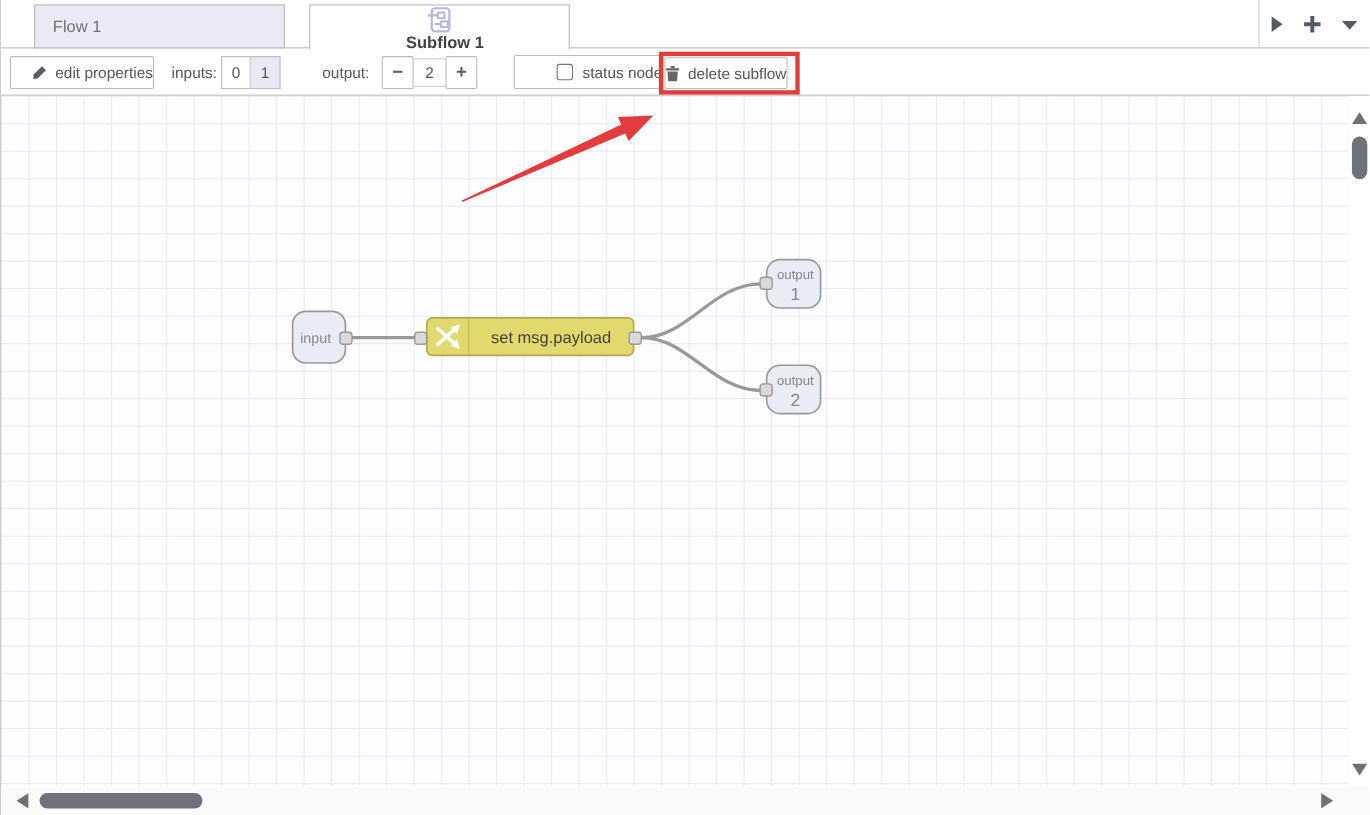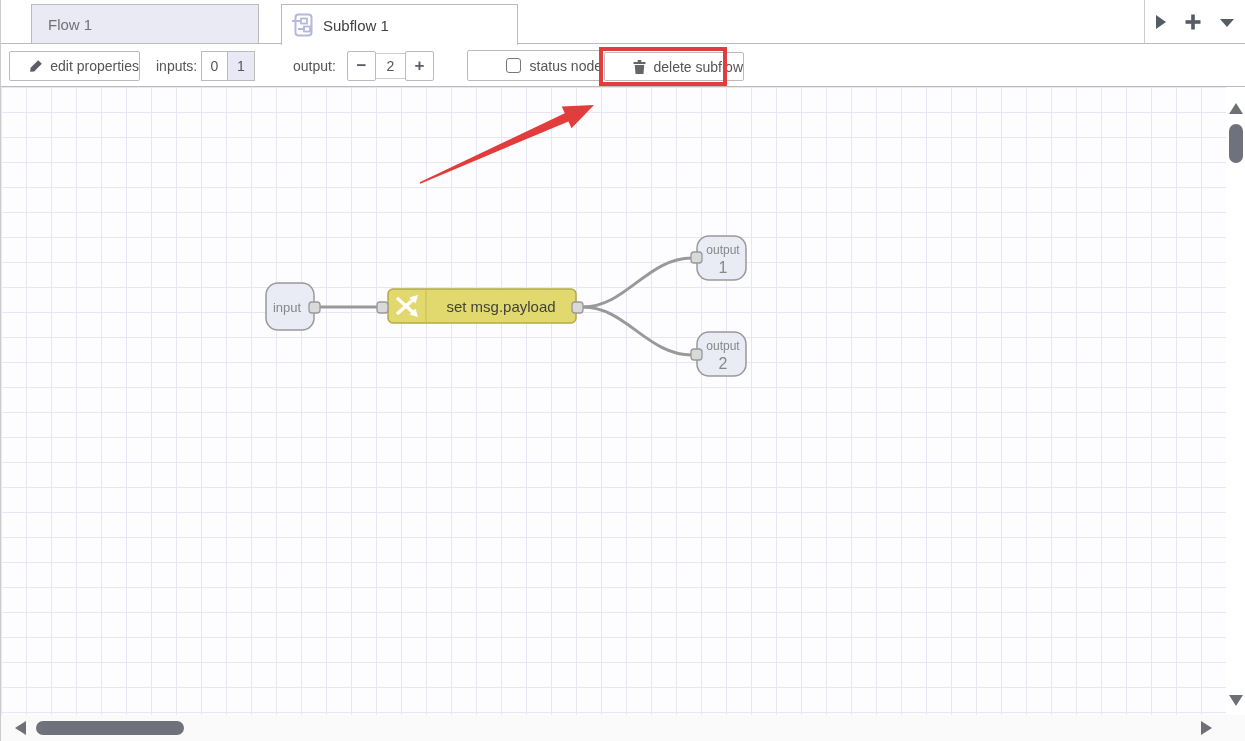--- a/index.html
+++ b/index.html
@@ -7,21 +7,21 @@
     font-family:"Liberation Sans", sans-serif; }
   #app { position:relative; width:1245px; height:741px; background:#fff; border-left:1px solid #ccc; }
 
   
   #tabbar { position:absolute; left:0; top:0; width:1245px; height:44px;
     background:#fff; border-bottom:1px solid #bbb; z-index:5; }
   .tab { position:absolute; top:4px; font-size:15px; display:flex; align-items:center;text-align:right; }
   .tab-inactive { height:40px; background:#e9eaf4; border:1px solid #bbb;
     color:#71717a; padding-left:16px; }
   .tab-active { height:41px; background:#fff; border:1px solid #bbb; border-bottom:none;
-    color:#3f3f45; font-weight:normal; padding-left:10px; z-index:6; }
+    color:#3f3f45; font-weight:bold; padding-left:10px; z-index:6;flex-direction:column; }
   .tab-active .tab-icon { margin-right:9px; display:inline-flex; }
   #tab-actions-sep { position:absolute; left:1143px; top:0; width:1px; height:43px; background:#ccc; }
   .tab-action { position:absolute; top:8px; width:28px; height:28px; display:flex;
     align-items:center; justify-content:center; cursor:pointer; }
 
   
   #toolbar { position:absolute; left:0; top:44px; width:1245px; height:43px;
     background:#fff; border-bottom:1px solid #bbb; z-index:4; font-size:14px; color:#555; }
   .tb-btn { position:absolute; background:#fff; border:1px solid #bbb; border-radius:2px;
     display:flex; align-items:center; justify-content:flex-end; color:#555; cursor:pointer; }
@@ -135,21 +135,21 @@
         <span>+</span>
       </div>
     </div>
 
     <div class="tb-btn" style="left:466px; top:6px; width:136px; height:31px;">
       <span id="checkbox"></span>
       <span>status node</span>
     </div>
 
     <div id="red-box"></div>
-    <div class="tb-btn" style="left:603px; top:8px; width:140px; height:29px;">
+    <div class="tb-btn" style="left:603px; top:8px; width:112px; height:29px;">
       <span style="margin-right:7px; display:inline-flex;">
         <svg width="13" height="14" viewBox="0 0 13 14">
           <rect x="4.7" y="0" width="3.6" height="2" fill="#666"></rect>
           <rect x="0.5" y="2" width="12" height="2" rx="0.5" fill="#666"></rect>
           <path d="M1.8,5 h9.4 l-0.7,9 h-8 Z" fill="#666"></path>
         </svg>
       </span>
       <span>delete subflow</span>
     </div>
   </div>

